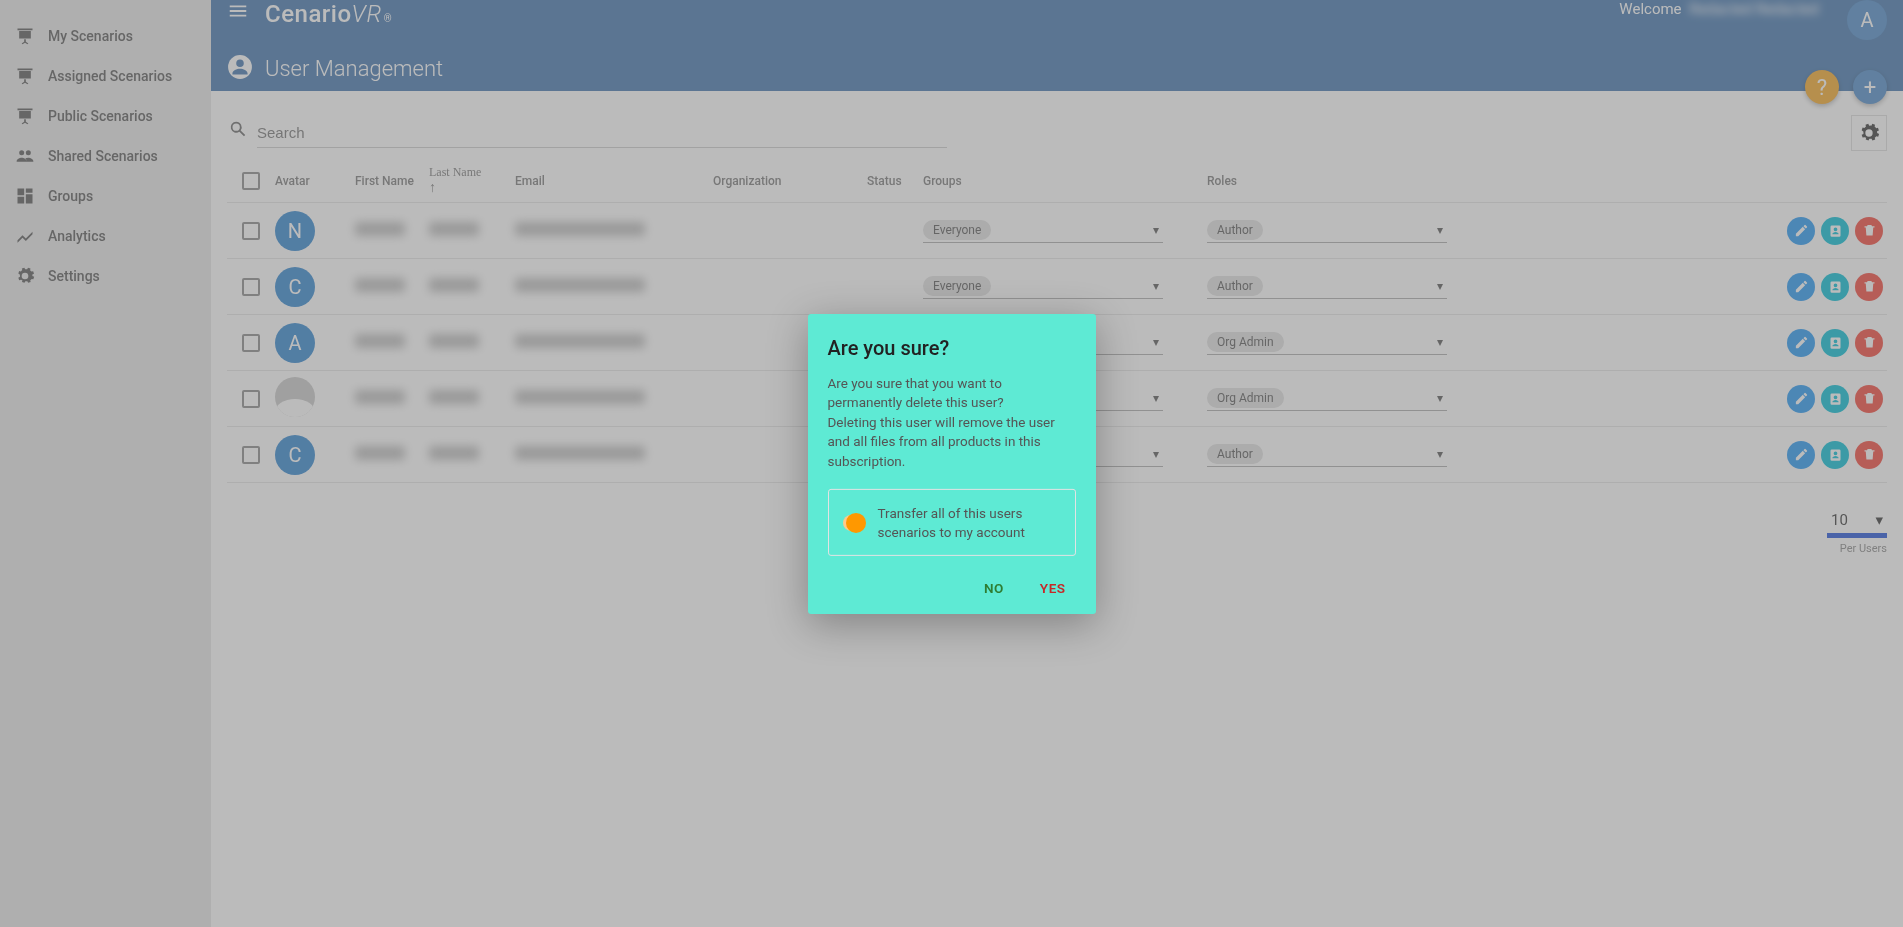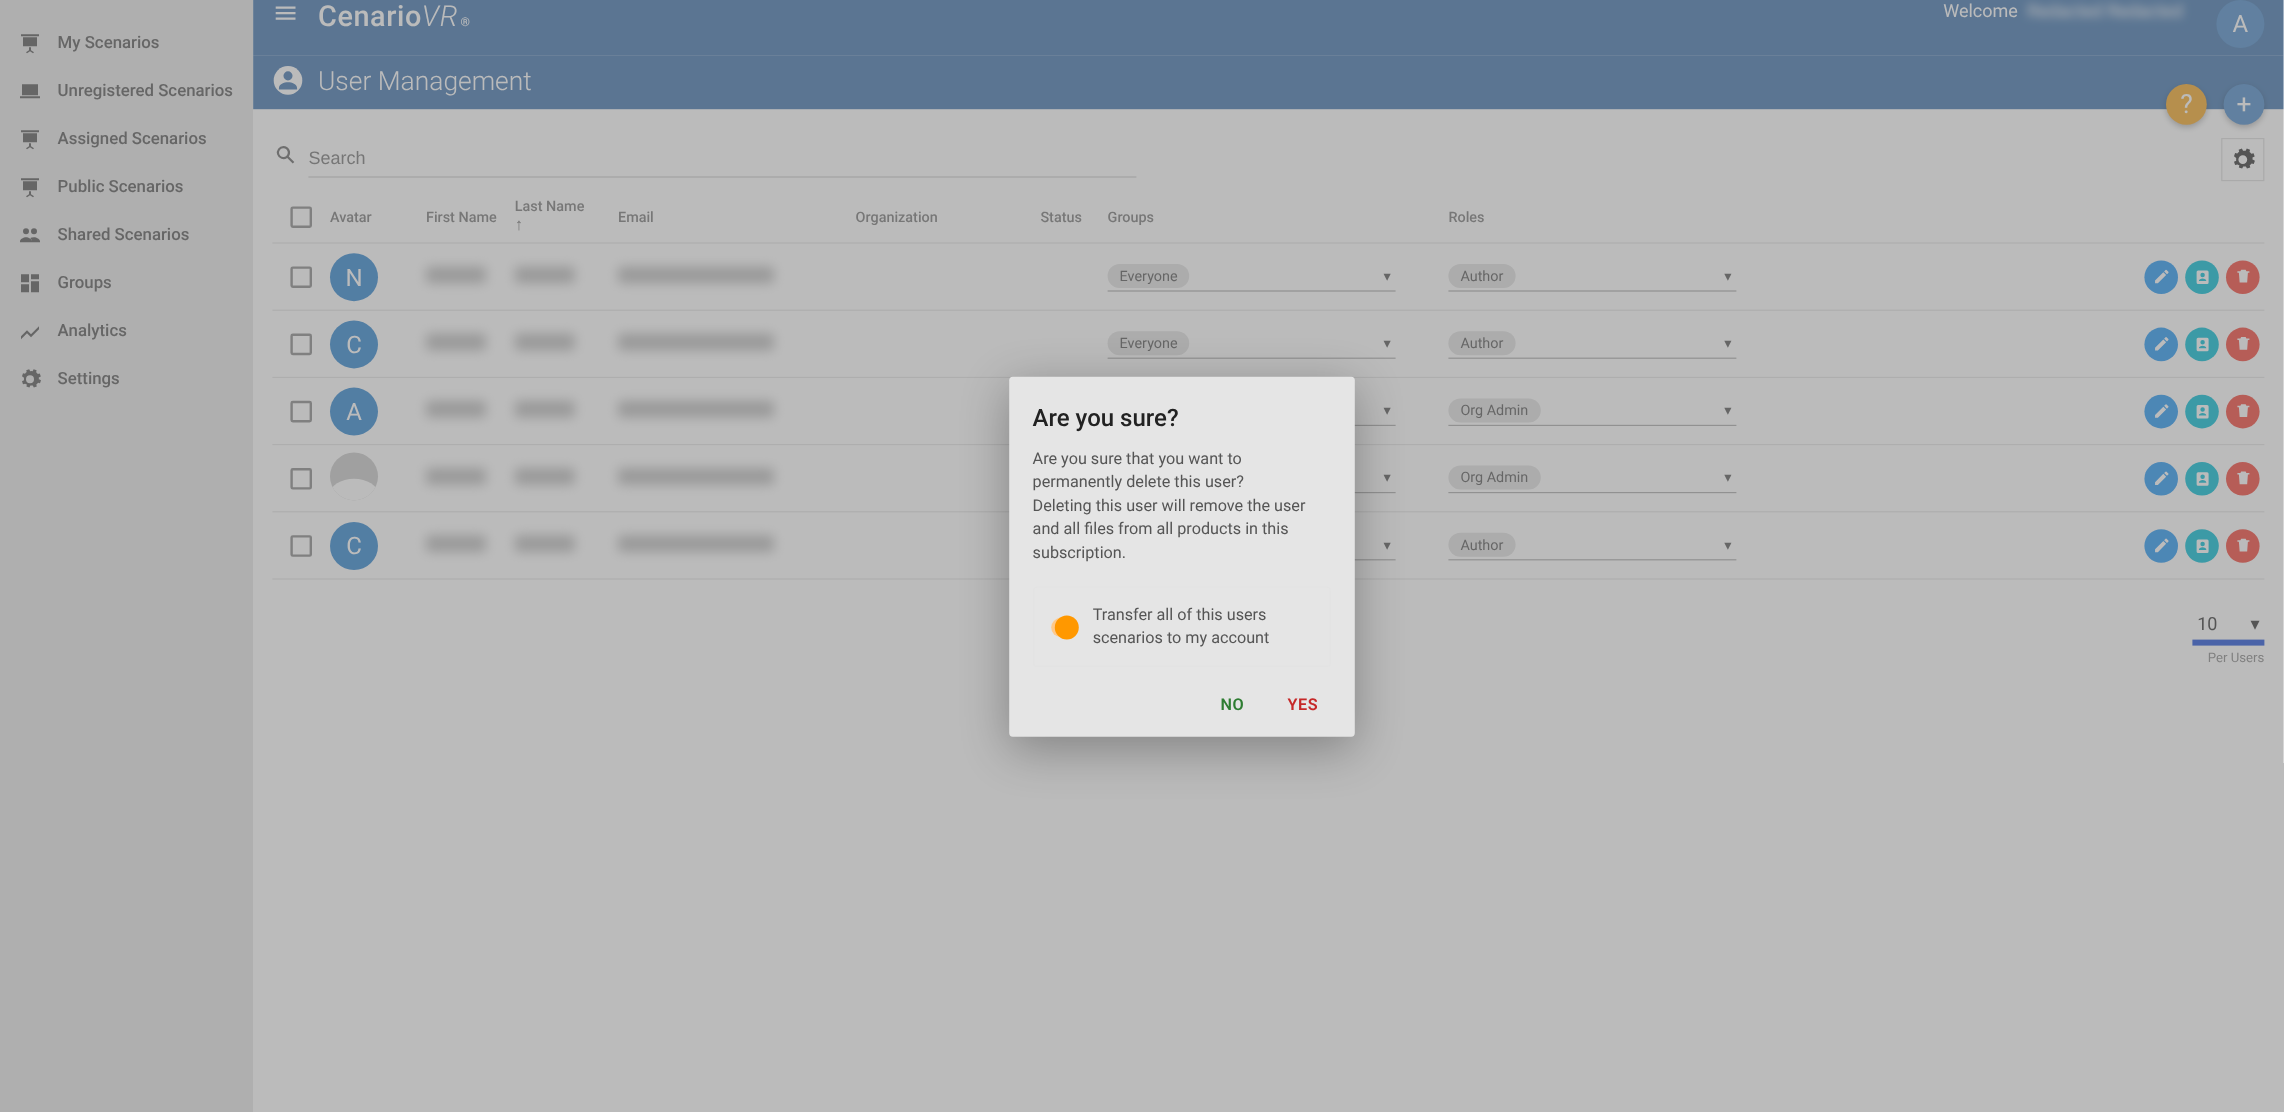--- a/index.html
+++ b/index.html
@@ -51,21 +51,21 @@
 .row.header { font-size: 12px; color: #777; font-weight: 500; border-bottom: 1px solid #e4e4e4; min-height: 44px; }
 .cell.chk { width: 48px; display: flex; justify-content: center; }
 .chkbox { width: 18px; height: 18px; border: 2px solid #888; border-radius: 2px; cursor: pointer; }
 .cell.avatar { width: 80px; }
 .row-avatar { width: 40px; height: 40px; border-radius: 50%; display: inline-flex; align-items: center; justify-content: center; font-size: 20px; color: #fff; }
 .av-blue { background: #2d84cf; }
 .av-gray { background: #c8c8c8; }
 .default-avatar { background: #d0d0d0 radial-gradient(circle at 50% 38%, #fff 0 24%, transparent 25%), #d0d0d0; position:relative; overflow:hidden;}
 .default-avatar::before { content:''; position:absolute; bottom:-8px; left:50%; transform:translateX(-50%); width:40px; height:26px; background:#fff; border-radius:50% 50% 0 0; }
 .cell.first { width: 74px; }
-.cell.last  { width: 86px; }
+.cell.last  { width: 86px; font-family: Liberation Serif, serif; }
 .cell.email { width: 198px; }
 .cell.org   { width: 154px; }
 .cell.status{ width: 56px; }
 .cell.groups{ width: 284px; }
 .cell.roles { width: 260px; }
 .cell.actions { flex:1; display:flex; justify-content:flex-end; gap:6px; padding-right: 4px;}
 .sort-arrow { font-size: 14px; display:block; }
 .blur { filter: blur(5px); background: #bbb; color: #bbb; border-radius: 3px; display:inline-block; height:14px; } .w50{width:50px;} .w130{width:130px;}
 
 .chip-field { display: flex; align-items: center; width: 240px; border-bottom: 1px solid #aaa; padding: 2px 0; justify-content: space-between; }
@@ -84,21 +84,21 @@
 .pgbtn { width: 32px; height: 28px; border: 1px solid #ddd; display: inline-flex; align-items: center; justify-content: center; color: #888; cursor: pointer; font-size: 14px; background:#fff; }
 .pgbtn.active { background: #1976d2; color: #fff; border-color: #1976d2; }
 .perpage { text-align: right; }
 .perpage-val { width: 60px; border-bottom: 5px solid #1d4ed8; padding: 4px 4px; font-size: 15px; display: flex; justify-content: space-between; align-items: center; color: #333;}
 .perpage-lbl { font-size: 11px; color: #888; margin-top: 4px; }
 
 
 .scrim { position: absolute; inset: 0; background: rgba(120,120,120,0.5); z-index: 10; }
 
 
-.dialog { position: absolute; left: 50%; top: 50%; transform: translate(-50%,-50%); width: 288px; background: #e5e5e5; border-radius: 3px; z-index: 20; padding: 22px 20px 12px 20px; box-shadow: 0 10px 40px rgba(0,0,0,0.3); margin-left: 33px; }
+.dialog { position: absolute; left: 50%; top: 50%; transform: translate(-50%,-50%); width: 288px; background: #5eead4; border-radius: 3px; z-index: 20; padding: 22px 20px 12px 20px; box-shadow: 0 10px 40px rgba(0,0,0,0.3); }
 .dialog-title { font-size: 20px; font-weight: 500; color: #222; margin-bottom: 14px; }
 .dialog-body { font-size: 13.5px; color: #555; line-height: 1.45; margin-bottom: 18px; }
 .dialog-card { border: 1px solid #e3e3e3; border-radius: 3px; padding: 14px 14px; display: flex; align-items: center; gap: 14px; margin-bottom: 18px; }
 .switch { width: 34px; height: 16px; background: #ffc98a; border-radius: 10px; position: relative; cursor: pointer; }
 .switch::after { content:''; position:absolute; right:-2px; top:-2px; width:20px; height:20px; border-radius:50%; background:#ff9800; }
 .switch-label { font-size: 13.5px; color: #555; line-height: 1.35; }
 .dialog-actions { display: flex; justify-content: flex-end; gap: 28px; padding-right: 6px; }
 .dlg-btn { font-size: 13.5px; font-weight: 600; letter-spacing: 0.5px; cursor: pointer; padding: 6px 4px; }
 .btn-no { color: #2e7d32; }
 .btn-yes{ color: #c62828; }
@@ -110,28 +110,20 @@
 <div class="app">
 
   <nav class="sidebar">
     <div class="side-item">
       <span class="side-icon">
           <svg viewBox="0 0 24 24">
             <path d="M3 3h18v2H3zM5 6h14v9H5zm6 10h2v3l3 2-1 1-3-2-3 2-1-1 3-2z"></path>
           </svg>
         </span>
       <span>My Scenarios</span>
-    </div>
-    <div class="side-item">
-      <span class="side-icon">
-          <svg viewBox="0 0 24 24">
-            <path d="M4 5h16v11H4zM2 17h20v2H2z"></path>
-          </svg>
-        </span>
-      <span>Unregistered Scenarios</span>
     </div>
     <div class="side-item">
       <span class="side-icon">
           <svg viewBox="0 0 24 24">
             <path d="M3 3h18v2H3zM5 6h14v9H5zm6 10h2v3l3 2-1 1-3-2-3 2-1-1 3-2z"></path>
           </svg>
         </span>
       <span>Assigned Scenarios</span>
     </div>
     <div class="side-item">

